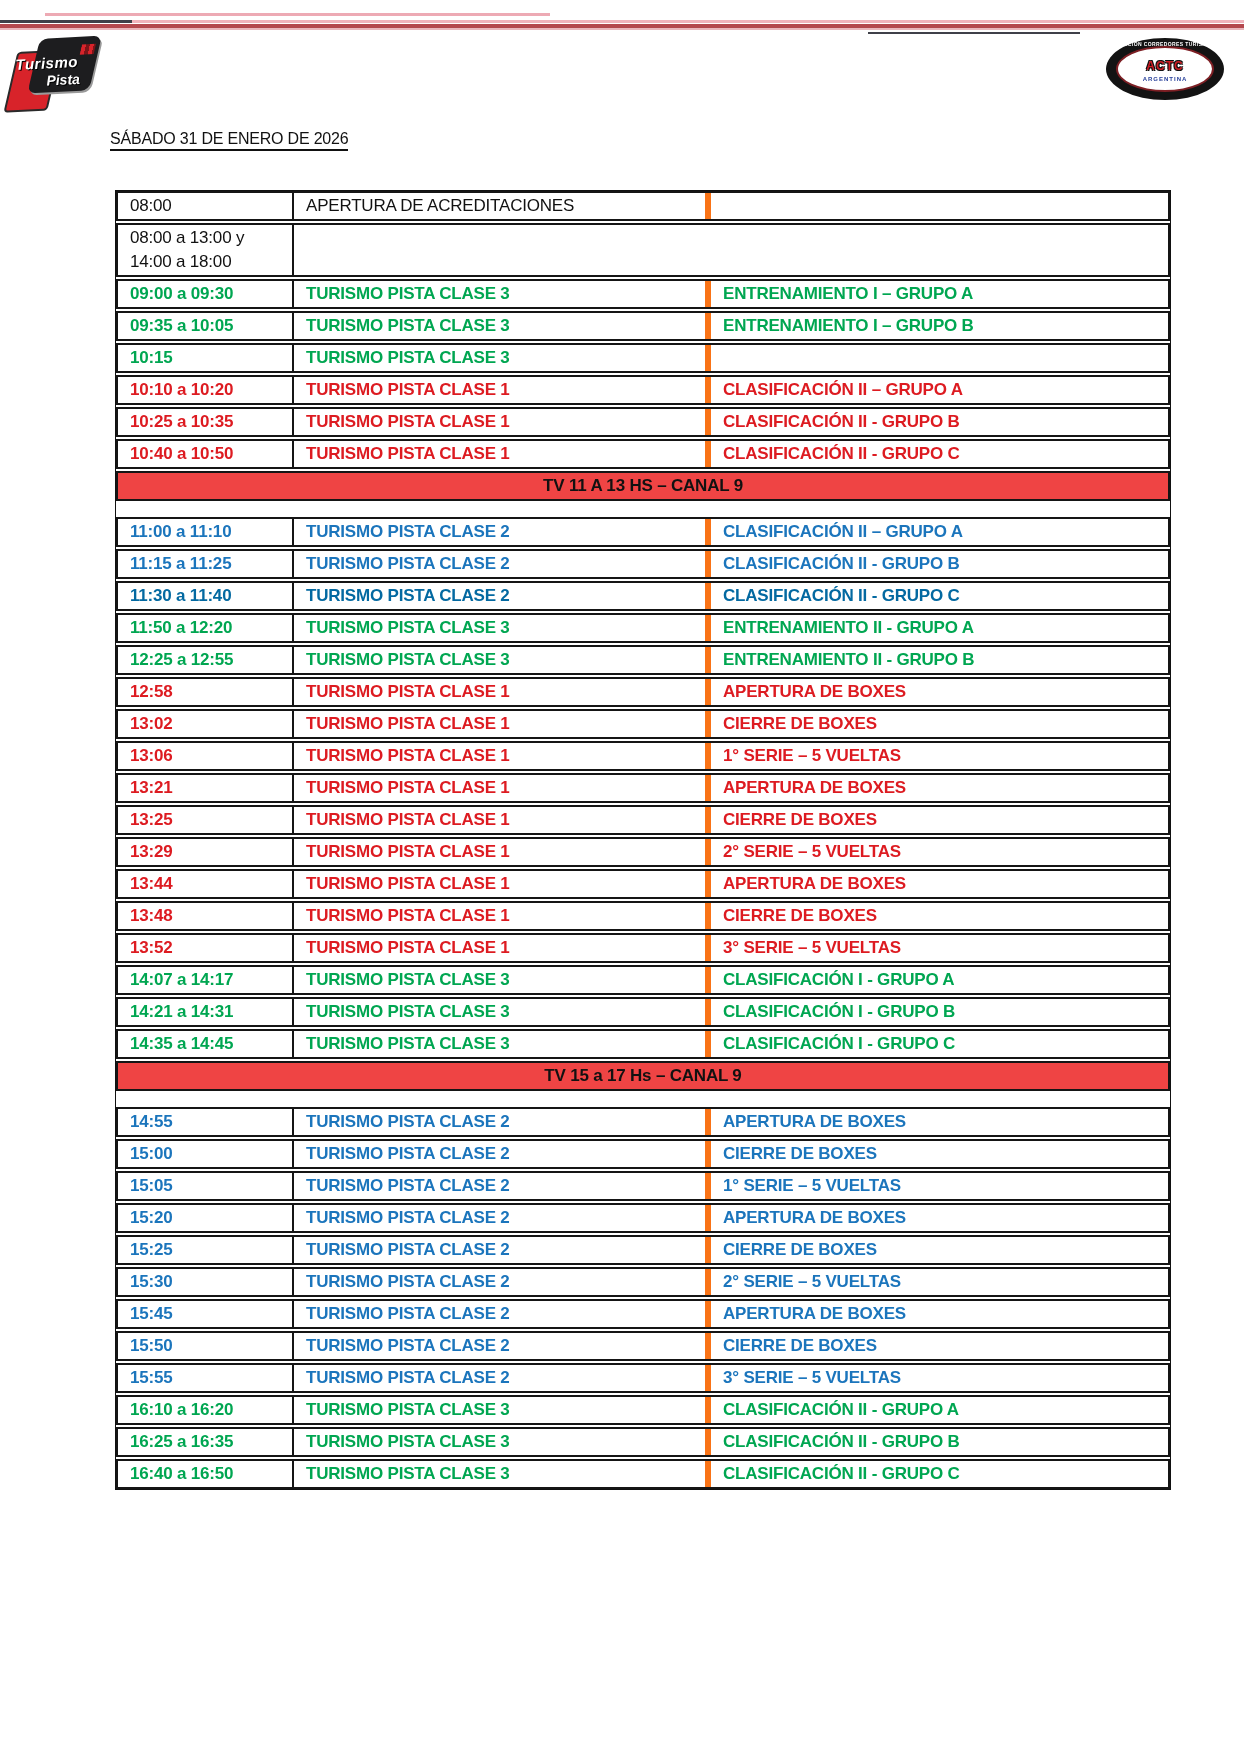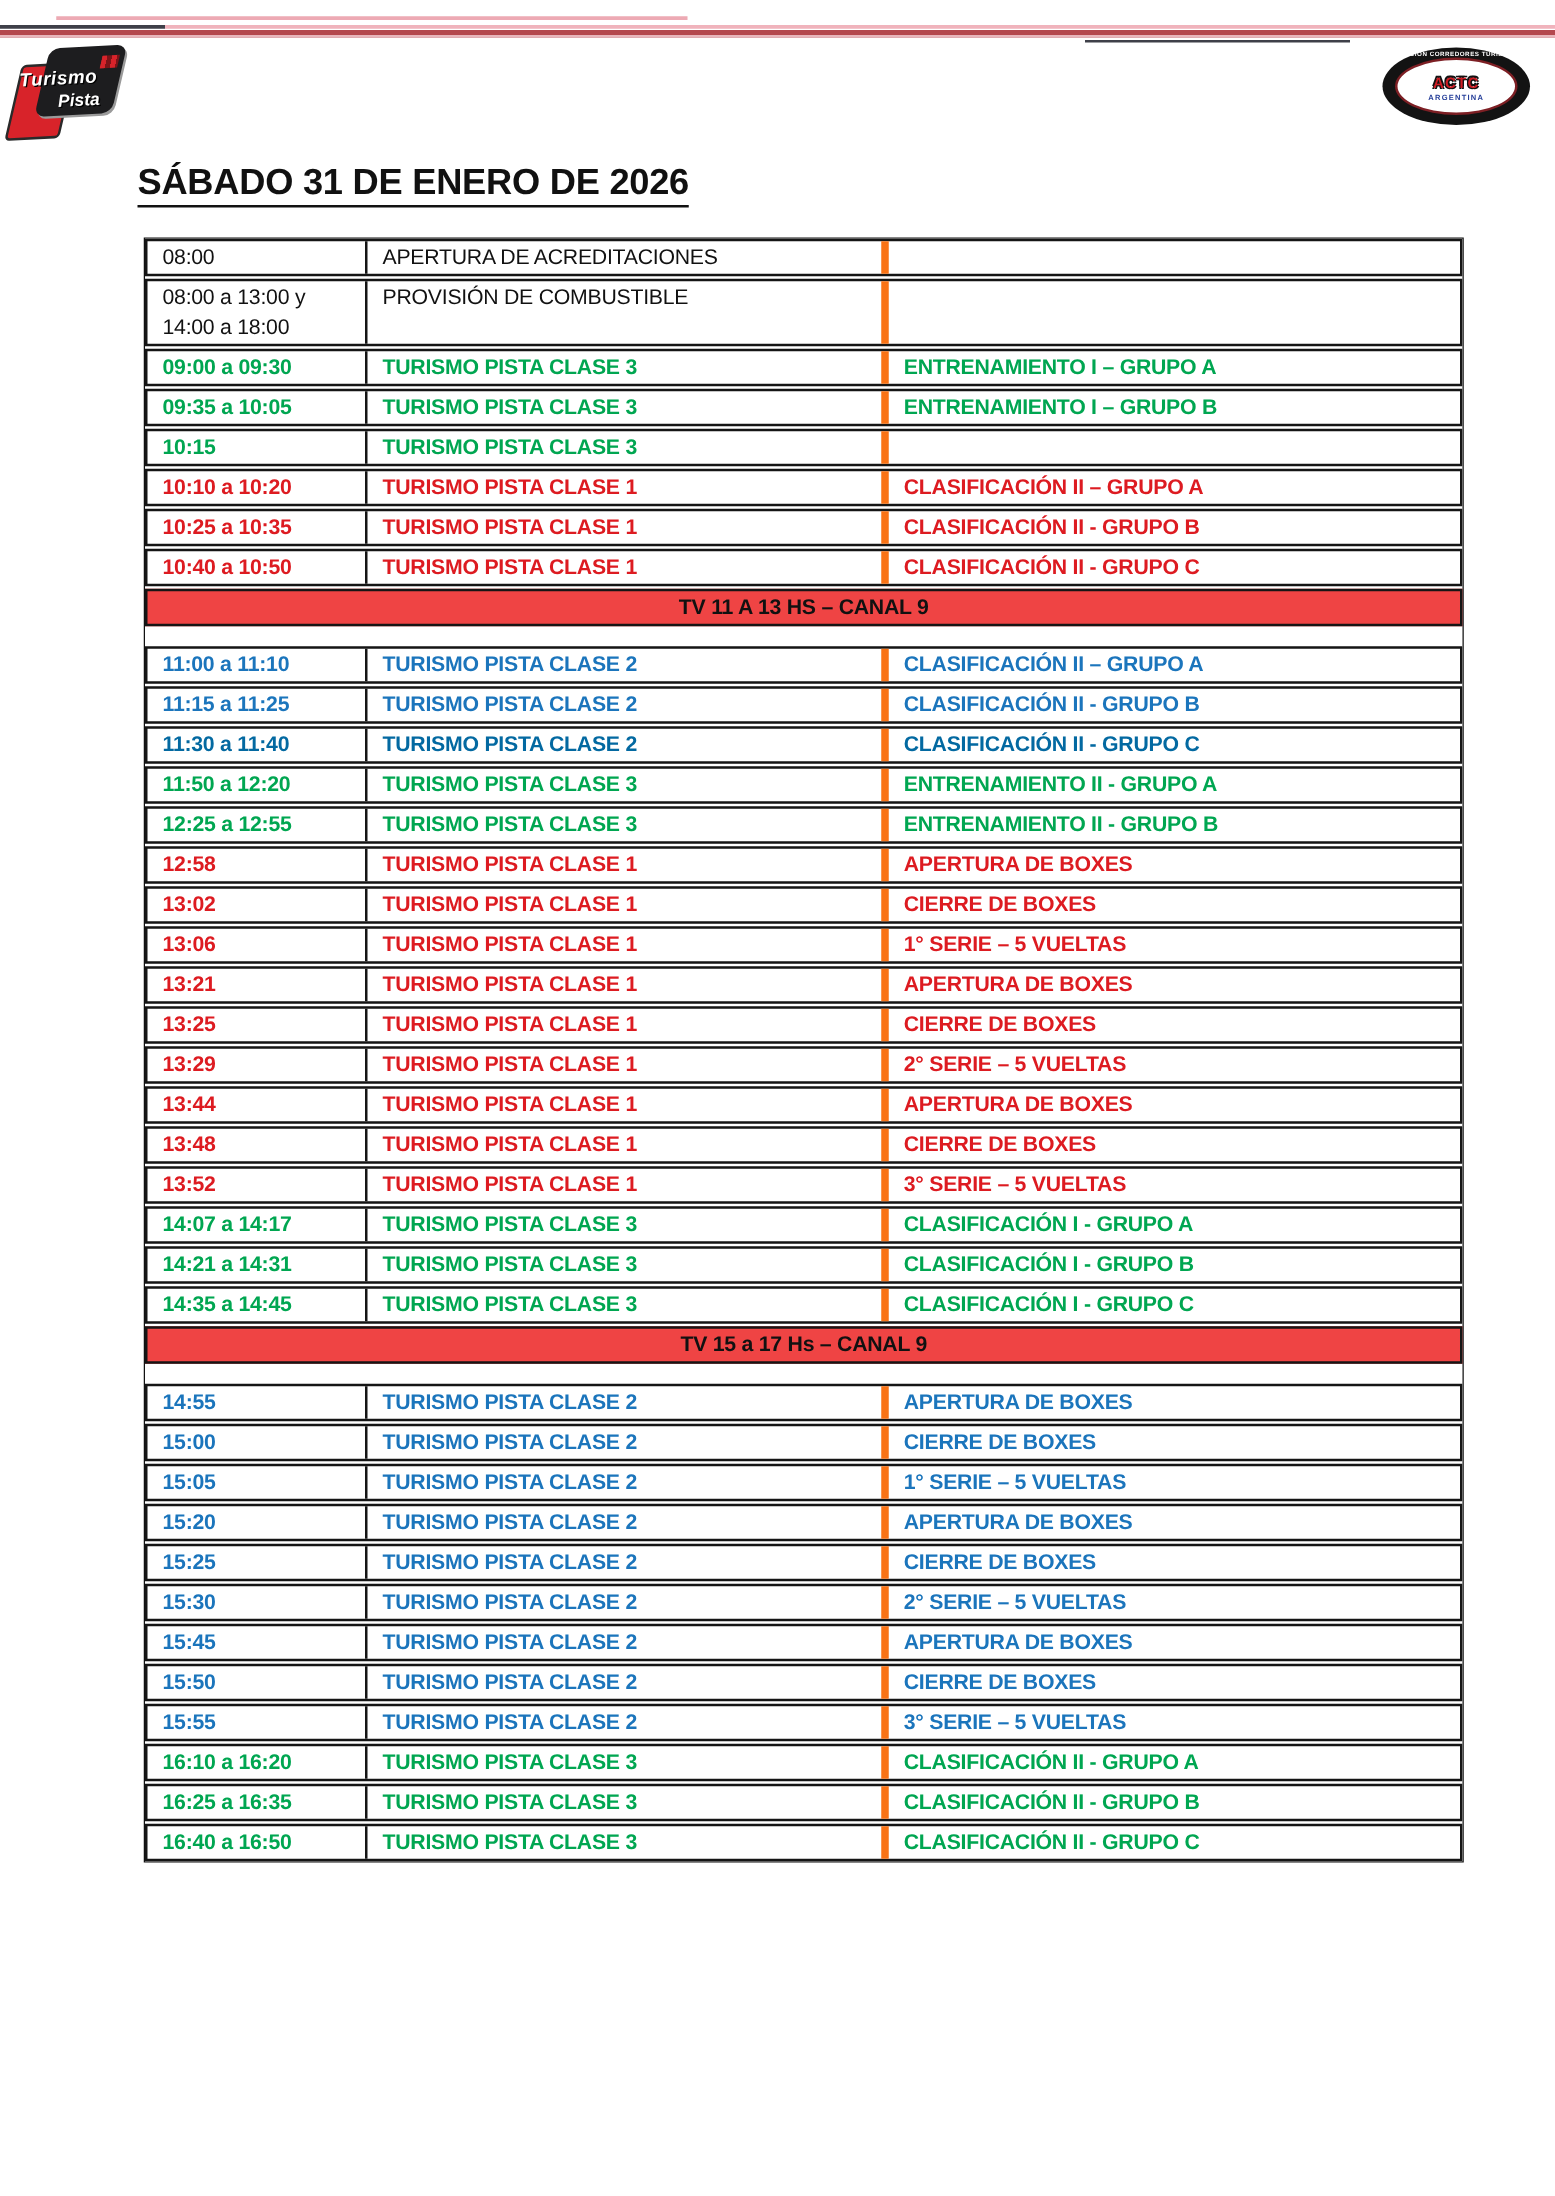--- a/index.html
+++ b/index.html
@@ -24,21 +24,21 @@
   .tp-t2{position:absolute;left:38px;top:34px;color:#fff;font-style:italic;font-weight:bold;font-size:14px;text-shadow:1px 1px 0 #000;}
 
   
   .actc{position:absolute;left:1106px;top:38px;width:118px;height:62px;background:#131313;border-radius:50%;display:flex;align-items:center;justify-content:center;}
   .actc-inner{position:relative;width:94px;height:42px;background:#ffffff;border-radius:50%;border:2px solid #7d1f24;display:flex;flex-direction:column;align-items:center;justify-content:center;}
   .actc-rim{position:absolute;top:3px;left:0;width:100%;text-align:center;color:#ffffff;font-size:5px;font-weight:bold;letter-spacing:.4px;white-space:nowrap;overflow:hidden;}
   .actc-acronym{color:#cf1c23;font-weight:bold;font-size:12px;line-height:18px;letter-spacing:1px;text-shadow:1px 1px 0 #111,-1px -1px 0 #111,1px -1px 0 #111,-1px 1px 0 #111;}
   .actc-country{color:#27409a;font-weight:bold;font-size:6px;letter-spacing:1px;margin-top:1px;}
 
   
-  .title{position:absolute;left:110px;top:130px;margin:0;font-size:29px;font-weight:bold;color:#111;
+  .title{position:absolute;left:110px;top:130px;margin:0;font-size:16px;font-weight:normal;color:#111;
     border-bottom:2.5px solid #111;padding-bottom:1px;letter-spacing:-0.2px;}
 
   
   .schedule{position:absolute;left:115px;top:190px;width:1056px;border:1.5px solid #111;box-sizing:border-box;background:#fff;}
   .row{display:grid;grid-template-columns:176px 417px 1fr;border:2px solid #151515;margin-bottom:2px;background:#fff;box-sizing:border-box;align-items:center;}
   .row:last-child{margin-bottom:0;}
   .cell{font-size:17px;font-weight:bold;line-height:24px;padding:1px 8px 1px 12px;letter-spacing:-0.2px;box-sizing:border-box;align-self:stretch;display:flex;align-items:center;}
   .cell.time{white-space:pre-line;border-right:2px solid #151515;}
   .cell.category{border-right:6px solid #f97316;}
   .row.plain .cell{font-weight:400;color:#111;}
@@ -80,21 +80,20 @@
   <div class="schedule">
   <div class="row plain" style="color: rgb(26, 26, 26);">
     <div class="cell time">08:00</div>
     <div class="cell category">APERTURA DE ACREDITACIONES</div>
     <div class="cell detail"></div>
   </div>
 
   <div class="row plain" style="color: rgb(26, 26, 26);">
     <div class="cell time">08:00 a 13:00 y
 14:00 a 18:00</div>
-    <div class="cell category">PROVISIÓN DE COMBUSTIBLE</div>
     <div class="cell detail"></div>
   </div>
 
   <div class="row" style="color: rgb(0, 166, 81);">
     <div class="cell time">09:00 a 09:30</div>
     <div class="cell category">TURISMO PISTA CLASE 3</div>
     <div class="cell detail">ENTRENAMIENTO I – GRUPO A</div>
   </div>
 
   <div class="row" style="color: rgb(0, 166, 81);">

